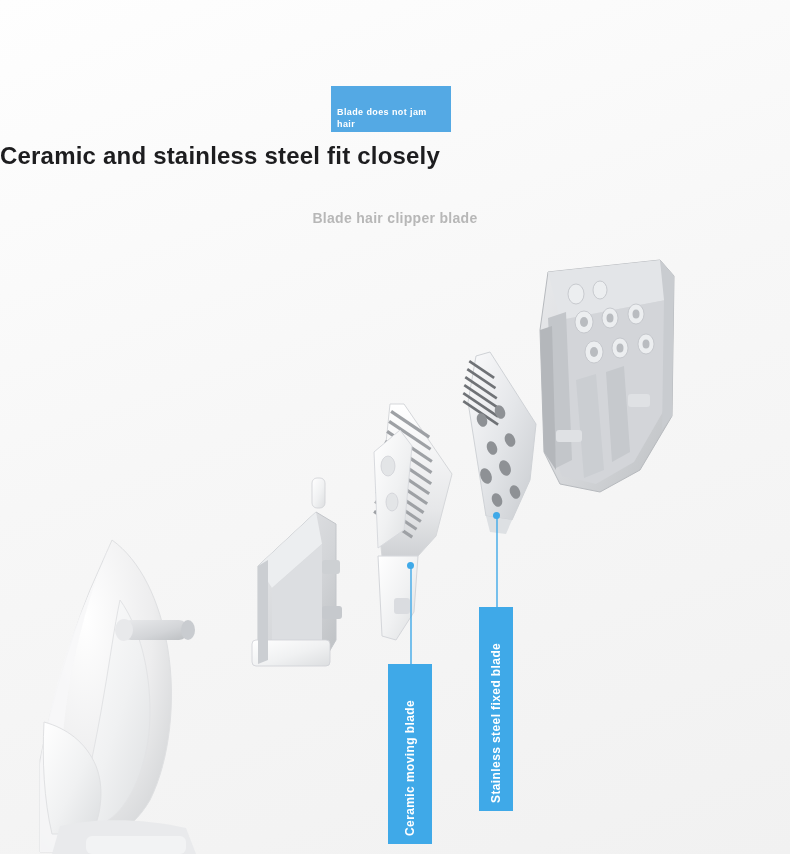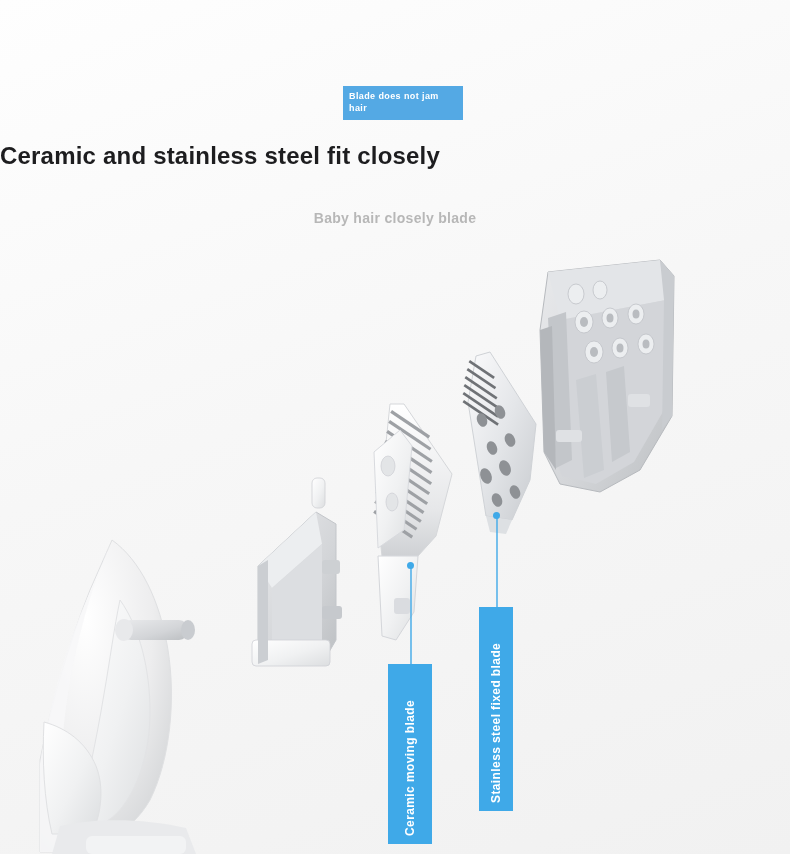--- a/index.html
+++ b/index.html
@@ -17,30 +17,29 @@
     overflow: hidden;
     background: linear-gradient(160deg, #fefefe 0%, #f7f7f7 45%, #f1f1f1 100%);
   }
 
   
   .badge {
     position: absolute;
     left: 331px;
     top: 86px;
     width: 120px;
-    height: 34px;
+    height: 46px;
     background: #54a9e4;
     color: #ffffff;
     font-size: 9px;
     font-weight: bold;
     line-height: 12px;
     letter-spacing: 0.4px;
-    padding: 4px 6px 0 6px;
+    padding: 20px 6px 0 6px;
     box-sizing: border-box;
-    margin-left: 12px;
   }
   .headline {
     position: absolute;
     left: 0;
     top: 142px;
     width: 790px;
     font-size: 24px;
     font-weight: bold;
     color: #1d1d1f;
     letter-spacing: 0.2px;
@@ -263,19 +262,19 @@
       <line x1="411" y1="568" x2="411" y2="664" stroke="#3fa9e8" stroke-width="1.4"></line>
       <line x1="497" y1="518" x2="497" y2="607" stroke="#3fa9e8" stroke-width="1.4"></line>
     </g>
   </svg>
 
   <div class="leader-dot" style="left:407px; top:562px;"></div>
   <div class="leader-dot" style="left:493px; top:512px;"></div>
 
   <div class="badge">Blade does not jam hair</div>
   <div class="headline">Ceramic and stainless steel fit closely</div>
-  <div class="subhead">Baby hair closely blade</div>
+  <div class="subhead">Blade hair clipper blade</div>
 
   <div class="callout callout-ceramic">Ceramic moving blade</div>
 
   <div class="callout callout-stainless">Stainless steel fixed blade</div>
 
 </div>
 
 </body></html>

